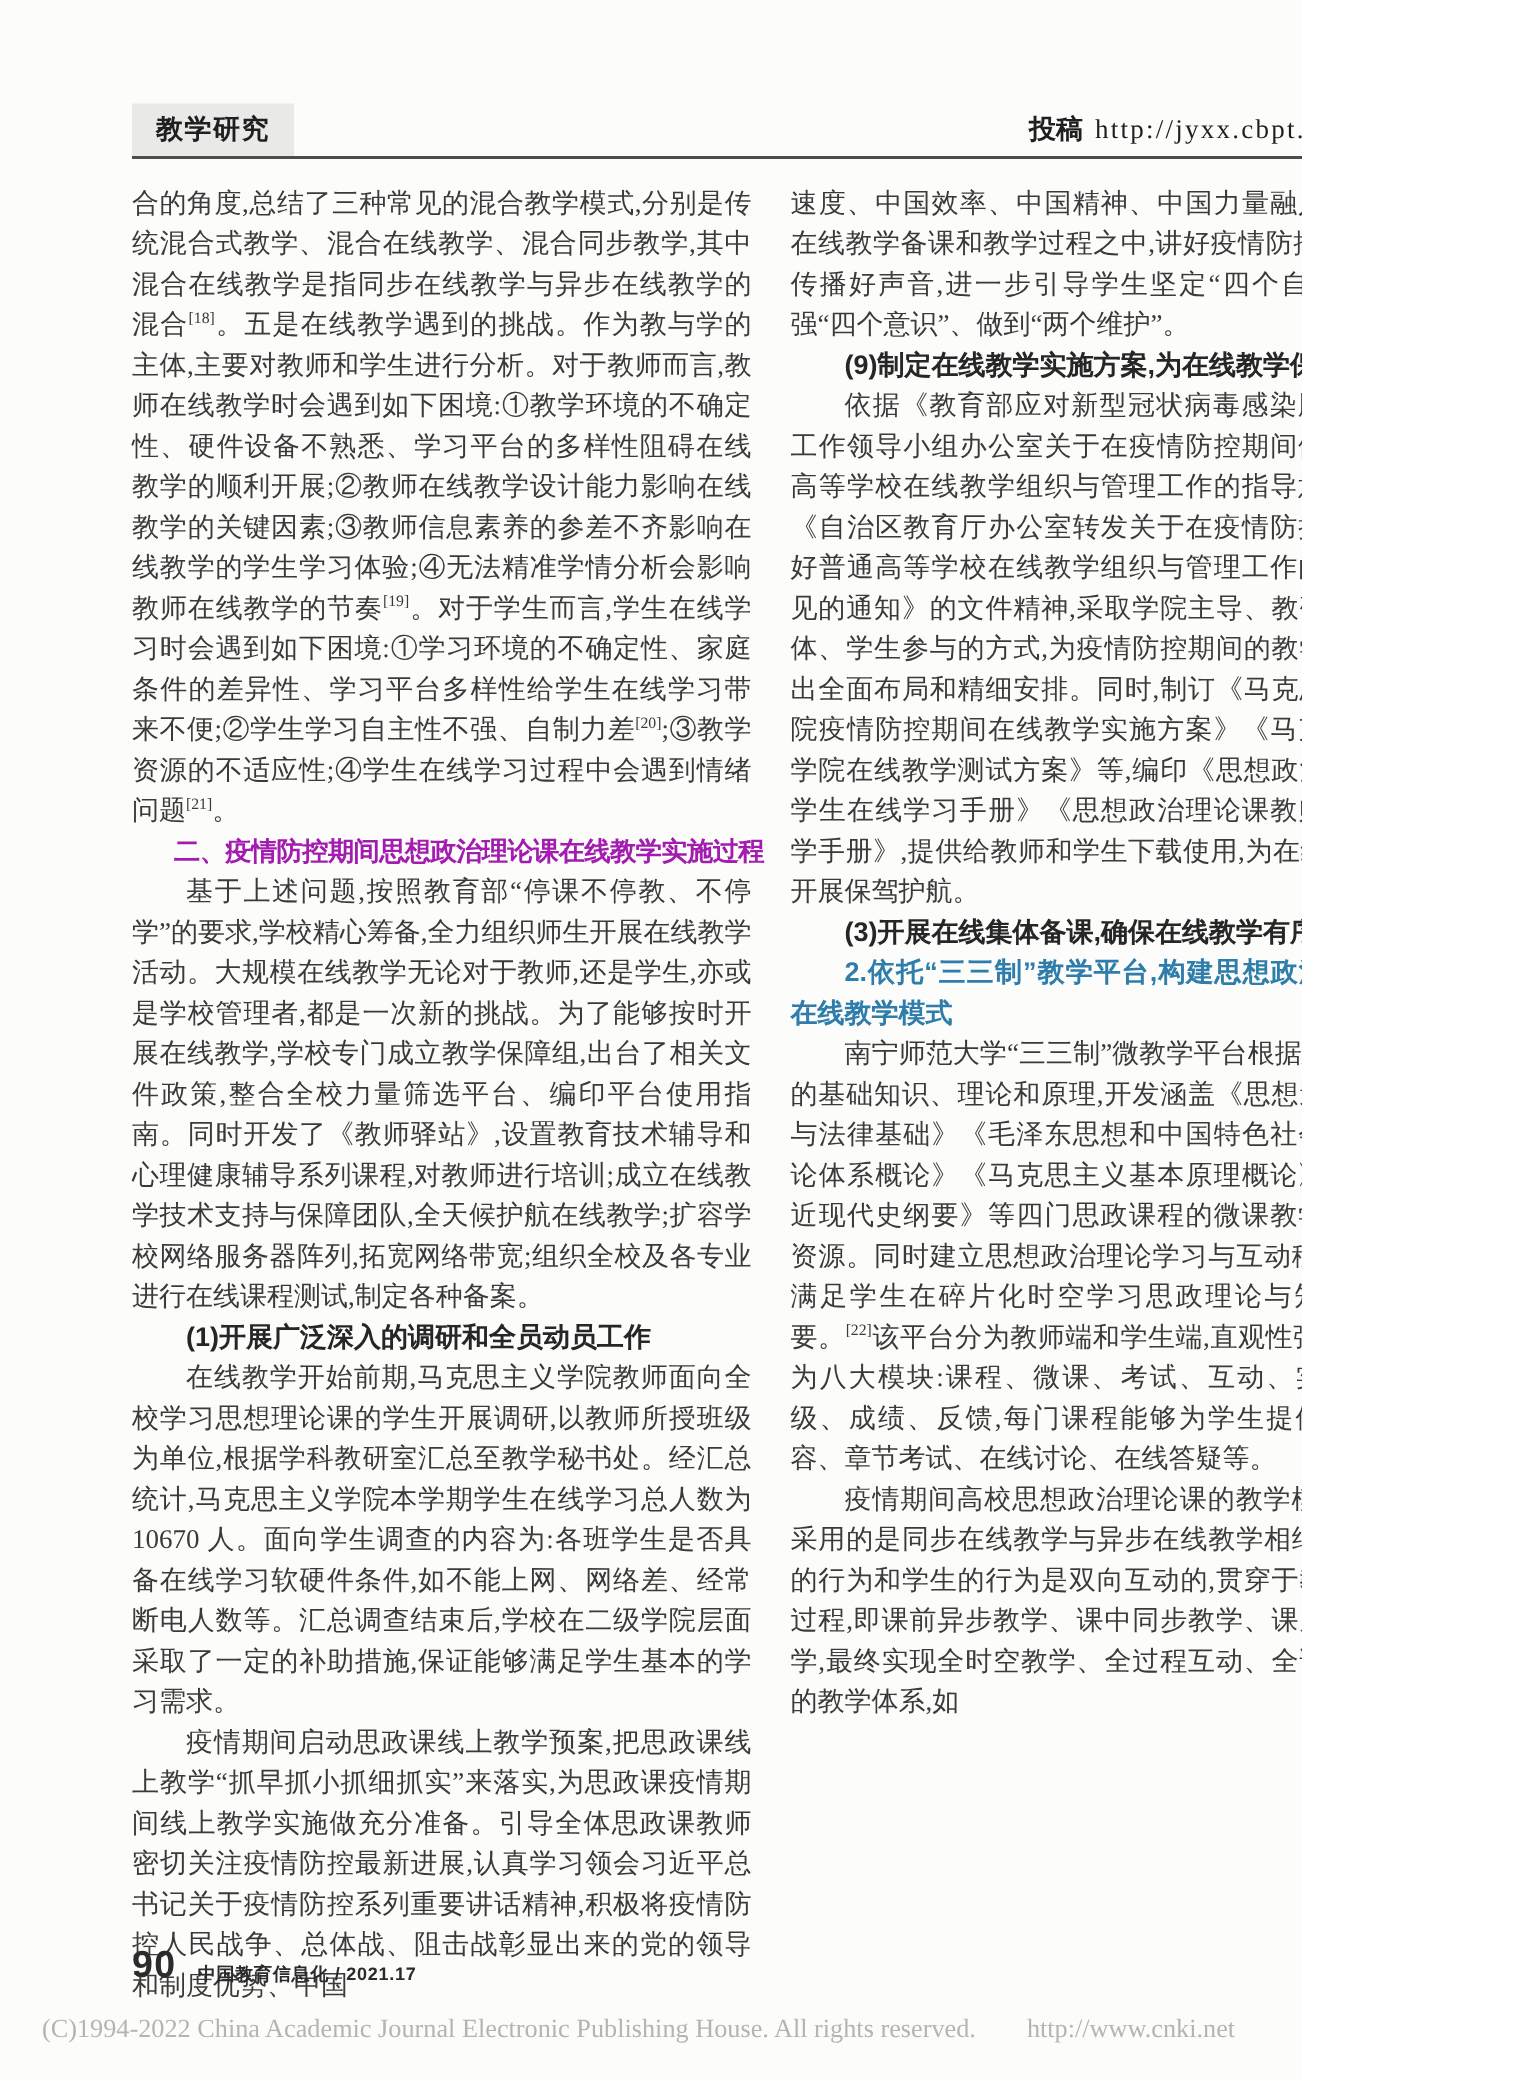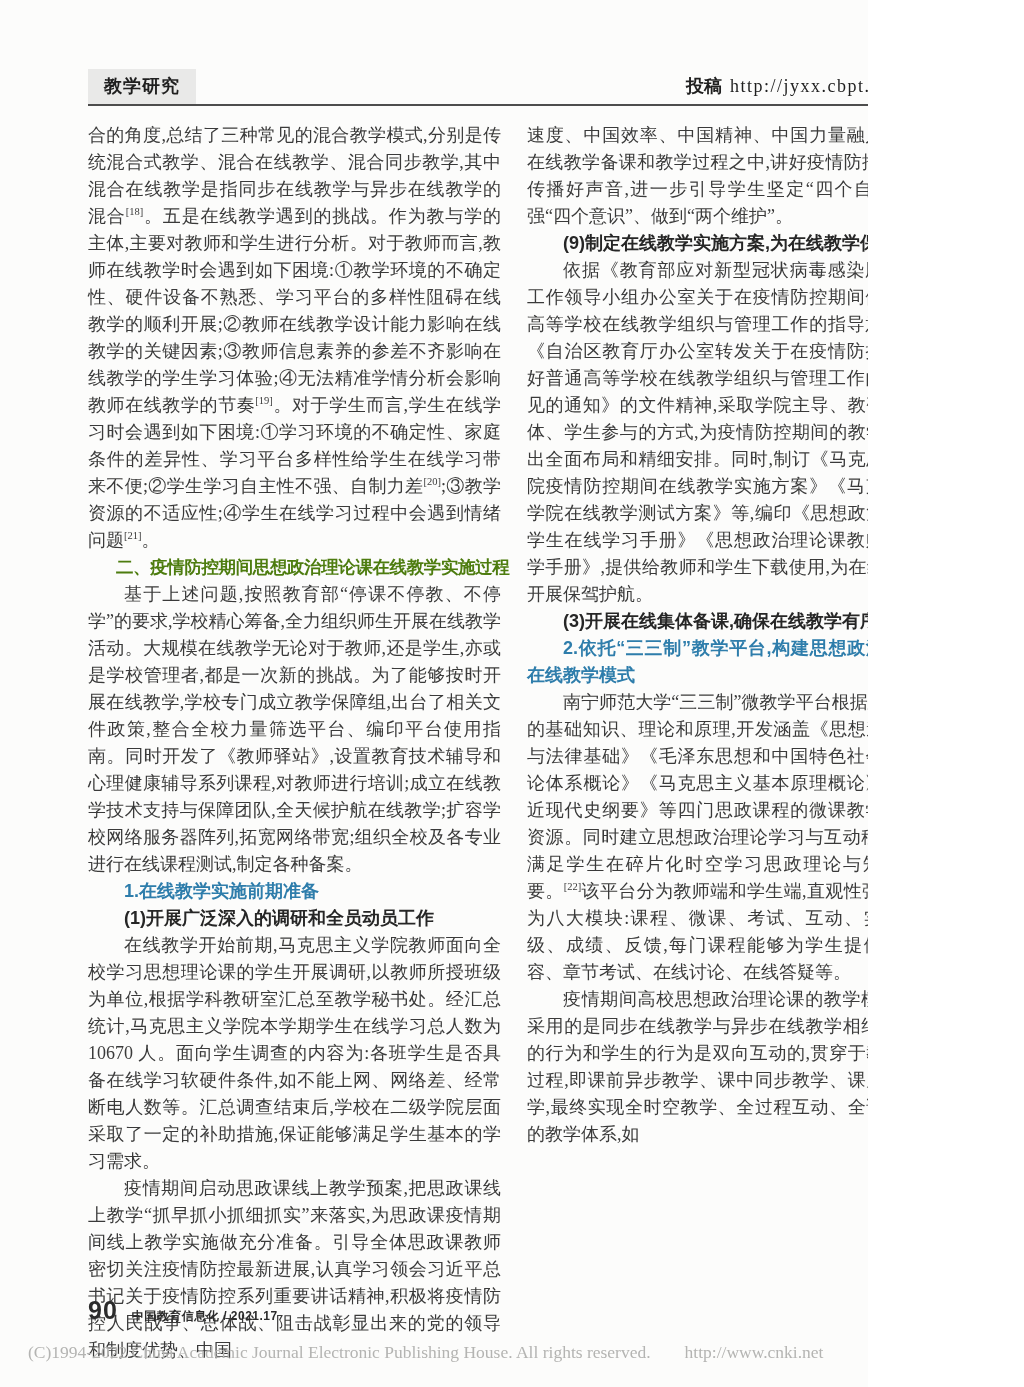--- a/index.html
+++ b/index.html
@@ -36,21 +36,21 @@
   .col{width:413px;}
   .blk{
     margin:0;
     font-size:18px;line-height:27px;
     text-align:justify;
     color:#3a3a3a;
   }
   .blk.ind{text-indent:2em;}
   .blk.h2{
     font-family:"Liberation Sans","DejaVu Sans",sans-serif;
-    font-weight:bold;color:#4d7c0f;
+    font-weight:bold;color:#a21caf;
     white-space:nowrap;letter-spacing:-0.4px;font-size:17.5px;
     text-indent:1.6em;
   }
   .blk.h3{
     font-family:"Liberation Sans","DejaVu Sans",sans-serif;
     font-weight:bold;color:#2e7dab;
   }
   .blk.h4{
     font-family:"Liberation Sans","DejaVu Sans",sans-serif;
     font-weight:bold;color:#262626;
@@ -83,21 +83,20 @@
     <span class="header-right">
       <span class="lbl">投稿</span><span class="url">http://jyxx.cbpt.cnki.net</span>
     </span>
   </div>
 
   <div class="columns">
     <div class="col" id="col-left">
         <p class="blk p"><span>合的角度,总结了三种常见的混合教学模式,分别是传统混合式教学、混合在线教学、混合同步教学,其中混合在线教学是指同步在线教学与异步在线教学的混合</span><sup>[18]</sup><span>。五是在线教学遇到的挑战。作为教与学的主体,主要对教师和学生进行分析。对于教师而言,教师在线教学时会遇到如下困境:①教学环境的不确定性、硬件设备不熟悉、学习平台的多样性阻碍在线教学的顺利开展;②教师在线教学设计能力影响在线教学的关键因素;③教师信息素养的参差不齐影响在线教学的学生学习体验;④无法精准学情分析会影响教师在线教学的节奏</span><sup>[19]</sup><span>。对于学生而言,学生在线学习时会遇到如下困境:①学习环境的不确定性、家庭条件的差异性、学习平台多样性给学生在线学习带来不便;②学生学习自主性不强、自制力差</span><sup>[20]</sup><span>;③教学资源的不适应性;④学生在线学习过程中会遇到情绪问题</span><sup>[21]</sup><span>。</span></p>
         <p class="blk h2 ind"><span>二、疫情防控期间思想政治理论课在线教学实施过程</span></p>
         <p class="blk p ind"><span>基于上述问题,按照教育部“停课不停教、不停学”的要求,学校精心筹备,全力组织师生开展在线教学活动。大规模在线教学无论对于教师,还是学生,亦或是学校管理者,都是一次新的挑战。为了能够按时开展在线教学,学校专门成立教学保障组,出台了相关文件政策,整合全校力量筛选平台、编印平台使用指南。同时开发了《教师驿站》,设置教育技术辅导和心理健康辅导系列课程,对教师进行培训;成立在线教学技术支持与保障团队,全天候护航在线教学;扩容学校网络服务器阵列,拓宽网络带宽;组织全校及各专业进行在线课程测试,制定各种备案。</span></p>
-        <p class="blk h3 ind"><span>1.在线教学实施前期准备</span></p>
         <p class="blk h4 ind"><span>(1)开展广泛深入的调研和全员动员工作</span></p>
         <p class="blk p ind"><span>在线教学开始前期,马克思主义学院教师面向全校学习思想理论课的学生开展调研,以教师所授班级为单位,根据学科教研室汇总至教学秘书处。经汇总统计,马克思主义学院本学期学生在线学习总人数为 10670 人。面向学生调查的内容为:各班学生是否具备在线学习软硬件条件,如不能上网、网络差、经常断电人数等。汇总调查结束后,学校在二级学院层面采取了一定的补助措施,保证能够满足学生基本的学习需求。</span></p>
         <p class="blk p ind"><span>疫情期间启动思政课线上教学预案,把思政课线上教学“抓早抓小抓细抓实”来落实,为思政课疫情期间线上教学实施做充分准备。引导全体思政课教师密切关注疫情防控最新进展,认真学习领会习近平总书记关于疫情防控系列重要讲话精神,积极将疫情防控人民战争、总体战、阻击战彰显出来的党的领导和制度优势、中国</span></p>
       </div>
     <div class="col" id="col-right">
         <p class="blk p"><span>速度、中国效率、中国精神、中国力量融入思政课在线教学备课和教学过程之中,讲好疫情防控的故事,传播好声音,进一步引导学生坚定“四个自信”、增强“四个意识”、做到“两个维护”。</span></p>
         <p class="blk h4 ind"><span>(9)制定在线教学实施方案,为在线教学保驾护航</span></p>
         <p class="blk p ind"><span>依据《教育部应对新型冠状病毒感染肺炎疫情工作领导小组办公室关于在疫情防控期间做好普通高等学校在线教学组织与管理工作的指导意见》和《自治区教育厅办公室转发关于在疫情防控期间做好普通高等学校在线教学组织与管理工作的指导意见的通知》的文件精神,采取学院主导、教研室为主体、学生参与的方式,为疫情防控期间的教学工作做出全面布局和精细安排。同时,制订《马克思主义学院疫情防控期间在线教学实施方案》《马克思主义学院在线教学测试方案》等,编印《思想政治理论课学生在线学习手册》《思想政治理论课教师在线教学手册》,提供给教师和学生下载使用,为在线教学的开展保驾护航。</span></p>
         <p class="blk h4 ind"><span>(3)开展在线集体备课,确保在线教学有序开展</span></p>
         <p class="blk h3 ind"><span>2.依托“三三制”教学平台,构建思想政治理论课在线教学模式</span></p>

